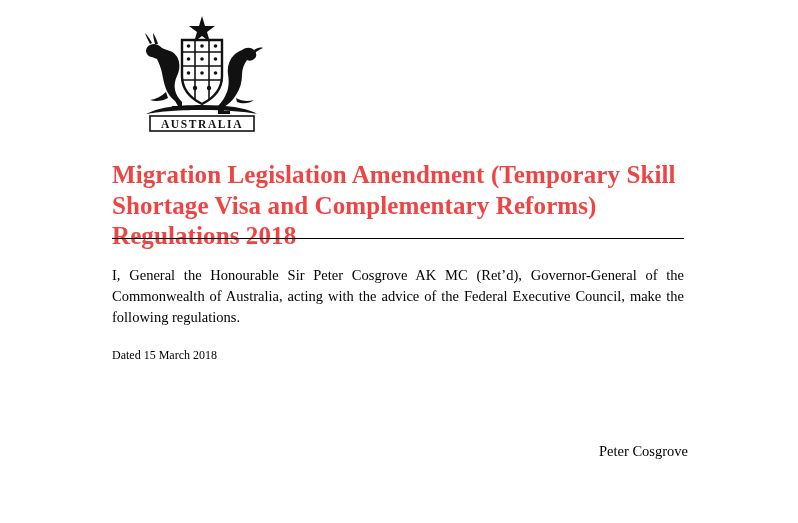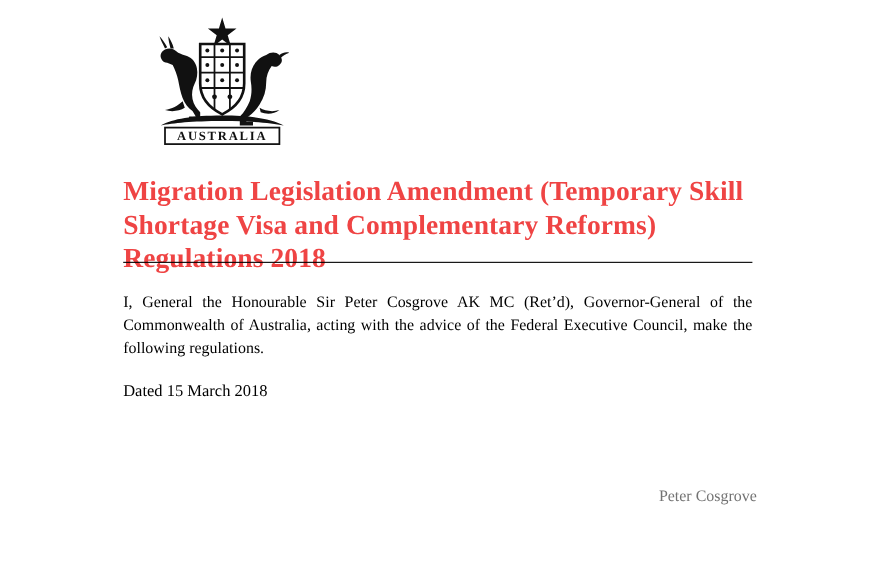--- a/index.html
+++ b/index.html
@@ -64,33 +64,33 @@
     text-align: justify;
     text-justify: inter-word;
     color: #000000;
   }
   .dated {
     position: absolute;
     left: 112px;
     top: 348px;
     width: 400px;
     font-family: "Liberation Serif", serif;
-    font-size: 15px;
+    font-size: 12px;
     color: #000000;
   }
   .signature-block {
     position: absolute;
     right: 110px;
     top: 440px;
     width: 300px;
     text-align: right;
     font-family: "Liberation Serif", serif;
     font-size: 14.5px;
     line-height: 1.55;
-    color: #737373;
+    color: #000000;
   }
   .sig-name, .sig-role {
     display: block;
   }
 </style>
 </head>
 <body>
 
 <div class="page">
 

